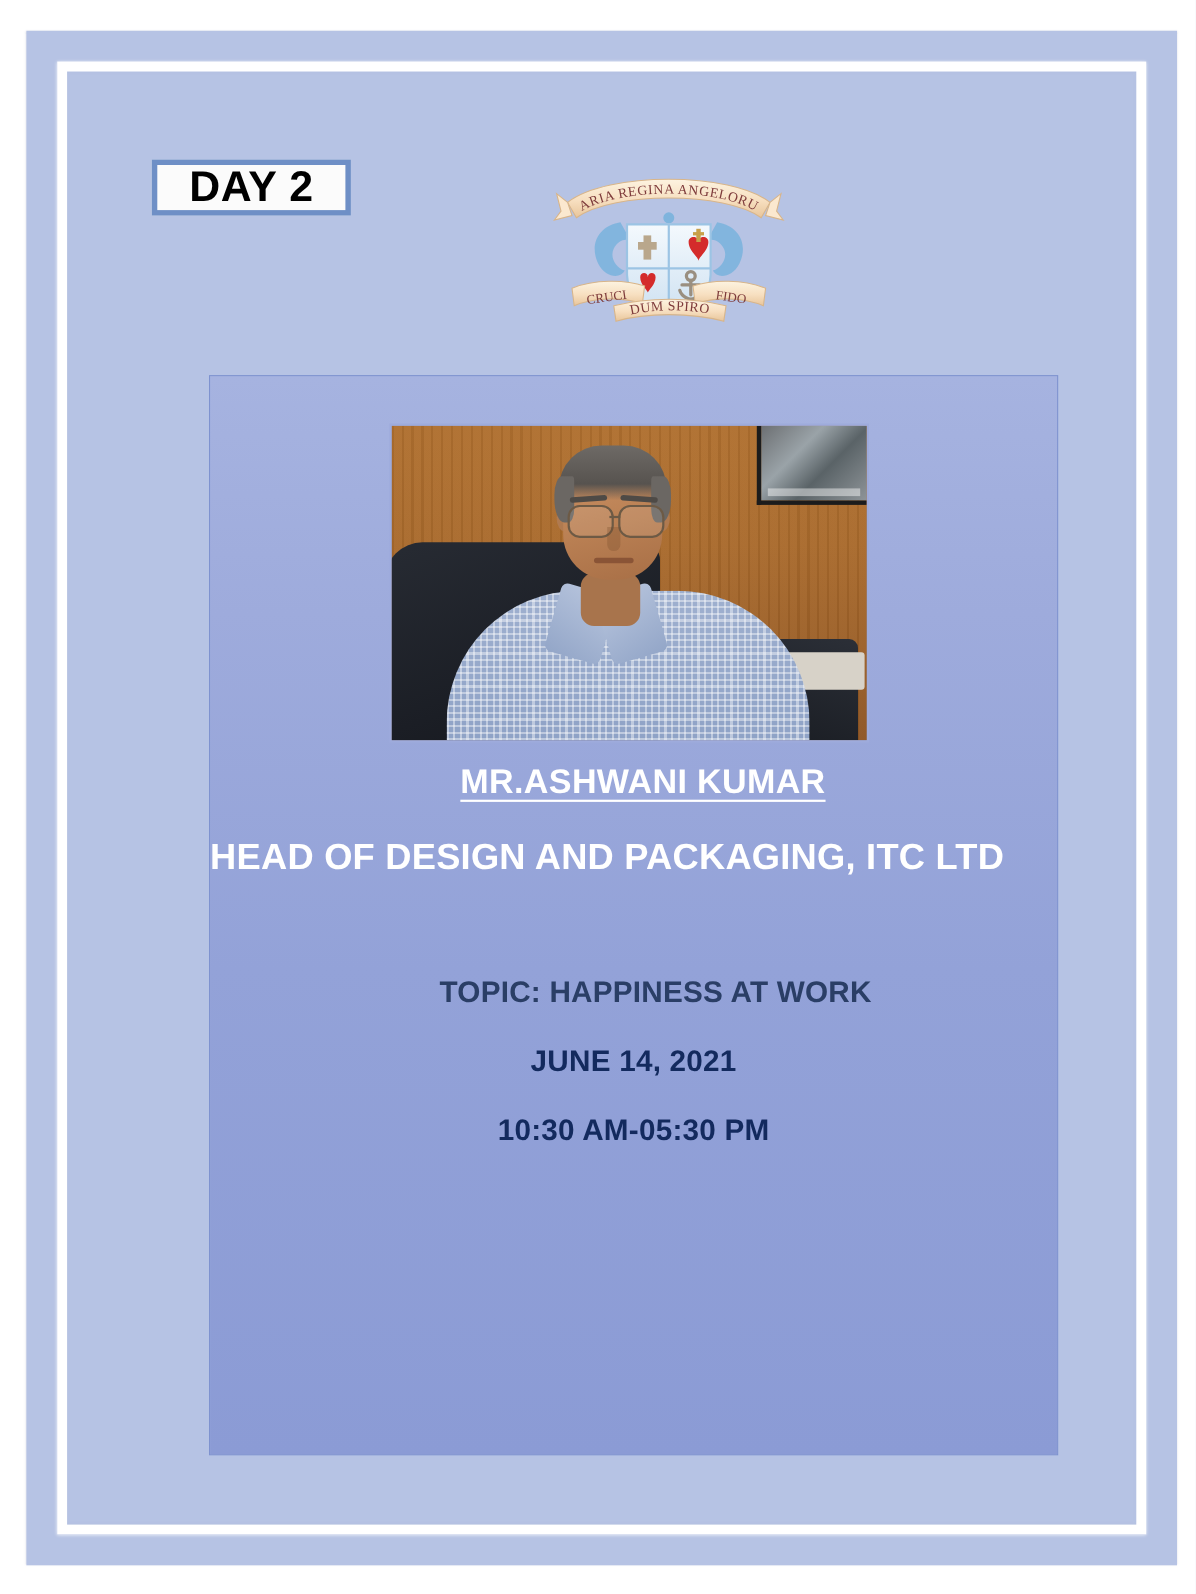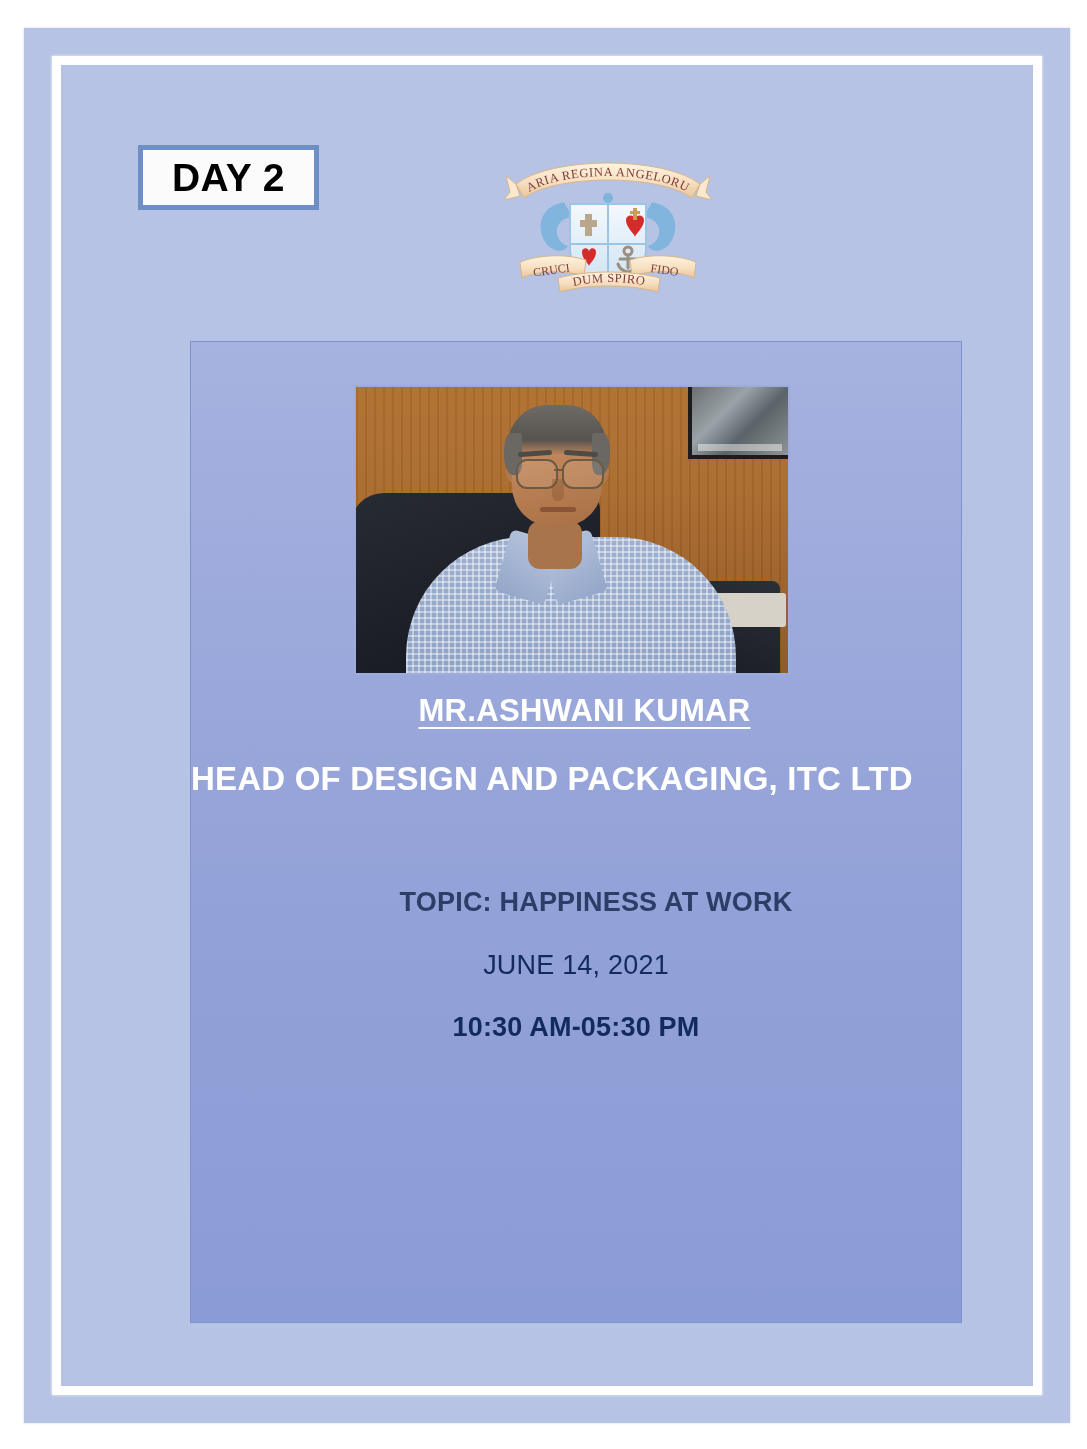--- a/index.html
+++ b/index.html
@@ -46,21 +46,21 @@
     box-shadow: 0 0 3px rgba(255,255,255,0.85),
                 inset 0 0 2px rgba(170,180,210,0.35);
   }
 
   
   #day-badge {
     position: absolute;
     left: 114px;
     top: 117px;
     width: 181px;
-    height: 65px;
+    height: 51px;
     background: #fbfbfb;
     border: 5px solid #6e8fc6;
     box-sizing: border-box;
     display: flex;
     align-items: center;
     justify-content: center;
   }
   #day-badge-label {
     font-size: 39px;
     font-weight: bold;
@@ -242,21 +242,21 @@
     color: #2a3e66;
     letter-spacing: 0.2px;
     padding-left: 40px;
   }
   #session-date {
     position: absolute;
     left: 0; right: 0;
     top: 608px;
     text-align: center;
     font-size: 27px;
-    font-weight: normal;
+    font-weight: bold;
     color: #132a5e;
     letter-spacing: 0.2px;
   }
   #session-time {
     position: absolute;
     left: 0; right: 0;
     top: 670px;
     text-align: center;
     font-size: 27px;
     font-weight: bold;

